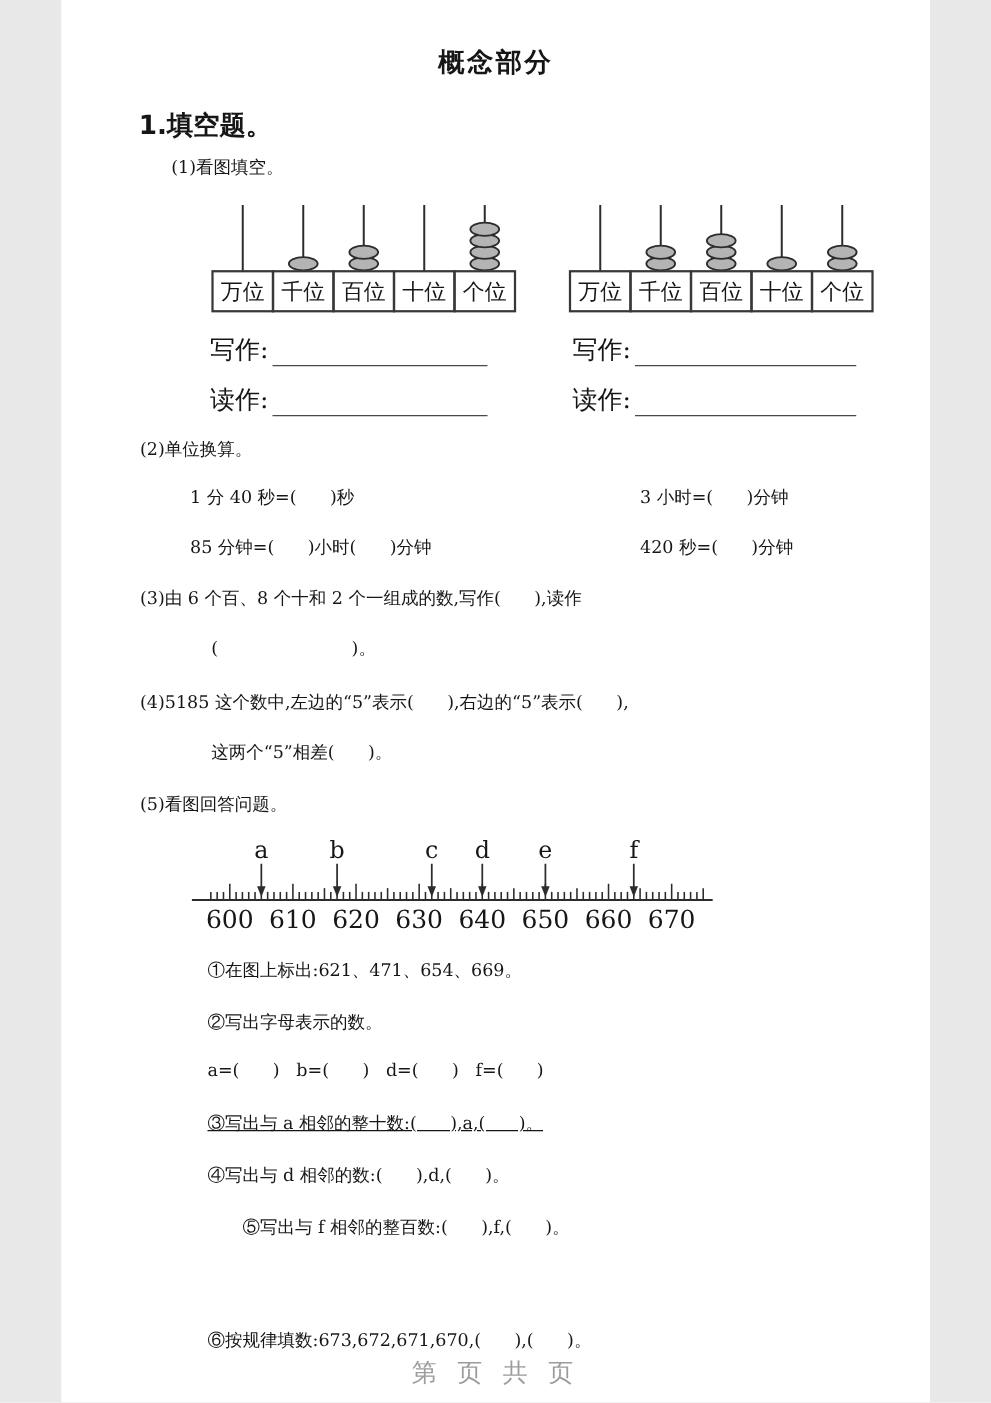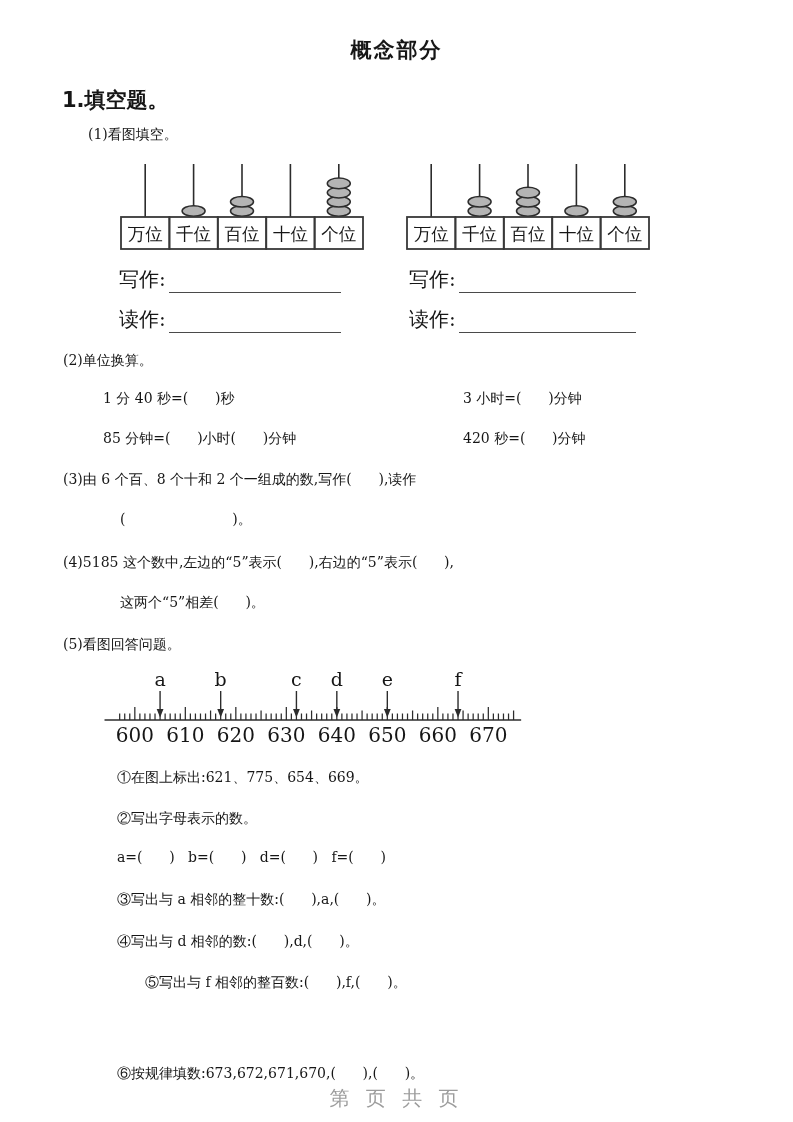--- a/index.html
+++ b/index.html
@@ -1,17 +1,17 @@
 <!DOCTYPE html>
 <html><head>
 <meta charset="utf-8">
 <style>
   html,body{margin:0;padding:0;background:#e8e8e8;}
   .page{
-    position:relative;width:793px;height:1122px;background:#ffffff;
+    position:relative;width:695px;height:1122px;background:#ffffff;
     margin:0 auto;overflow:hidden;
     font-family:"DejaVu Serif","Liberation Serif",serif;color:#161616;
   }
   .t{position:absolute;white-space:pre;font-size:14px;line-height:1.2;}
   .bold{font-family:"DejaVu Sans","Liberation Sans",sans-serif;font-weight:bold;}
   .center{left:0;width:100%;text-align:center;}
   .title{top:38px;font-size:21px;letter-spacing:2px;}
   .footer{top:1086px;font-size:20px;color:#9c9c9c;letter-spacing:5px;}
   .blank-row{position:absolute;display:flex;align-items:flex-end;height:29px;}
   .blank-row .lbl{font-size:20px;white-space:pre;}
@@ -217,23 +217,23 @@
       <line x1="236.825" y1="29" x2="236.825" y2="48" class="stroke" stroke-width="1.4"></line>
       <polygon points="233.42499999999998,47 240.225,47 236.825,55.5" class="fillDark"></polygon>
       <text x="287.325" y="24" font-size="19" text-anchor="middle">e</text>
       <line x1="287.325" y1="29" x2="287.325" y2="48" class="stroke" stroke-width="1.4"></line>
       <polygon points="283.925,47 290.72499999999997,47 287.325,55.5" class="fillDark"></polygon>
       <text x="358.025" y="24" font-size="19" text-anchor="middle">f</text>
       <line x1="358.025" y1="29" x2="358.025" y2="48" class="stroke" stroke-width="1.4"></line>
       <polygon points="354.625,47 361.42499999999995,47 358.025,55.5" class="fillDark"></polygon>
     </svg>
 
-  <div class="t" style="left:117px;top:769px;">①在图上标出:621、775、654、669。</div>
+  <div class="t" style="left:117px;top:769px;">①在图上标出:621、471、654、669。</div>
   <div class="t" style="left:117px;top:810px;">②写出字母表示的数。</div>
   <div class="t" style="left:117px;top:849px;">a=(      )   b=(      )   d=(      )   f=(      )</div>
-  <div class="t" style="left:117px;top:891px;">③写出与 a 相邻的整十数:(      ),a,(      )。</div>
+  <div class="t" style="left:117px;top:891px;text-decoration:underline;">③写出与 a 相邻的整十数:(      ),a,(      )。</div>
   <div class="t" style="left:117px;top:933px;">④写出与 d 相邻的数:(      ),d,(      )。</div>
   <div class="t" style="left:117px;top:974px;margin-left:28px;">⑤写出与 f 相邻的整百数:(      ),f,(      )。</div>
   <div class="t" style="left:117px;top:1065px;">⑥按规律填数:673,672,671,670,(      ),(      )。</div>
 
   <div class="t center footer">第 页 共 页</div>
 
 </div>
 
 </body></html>

